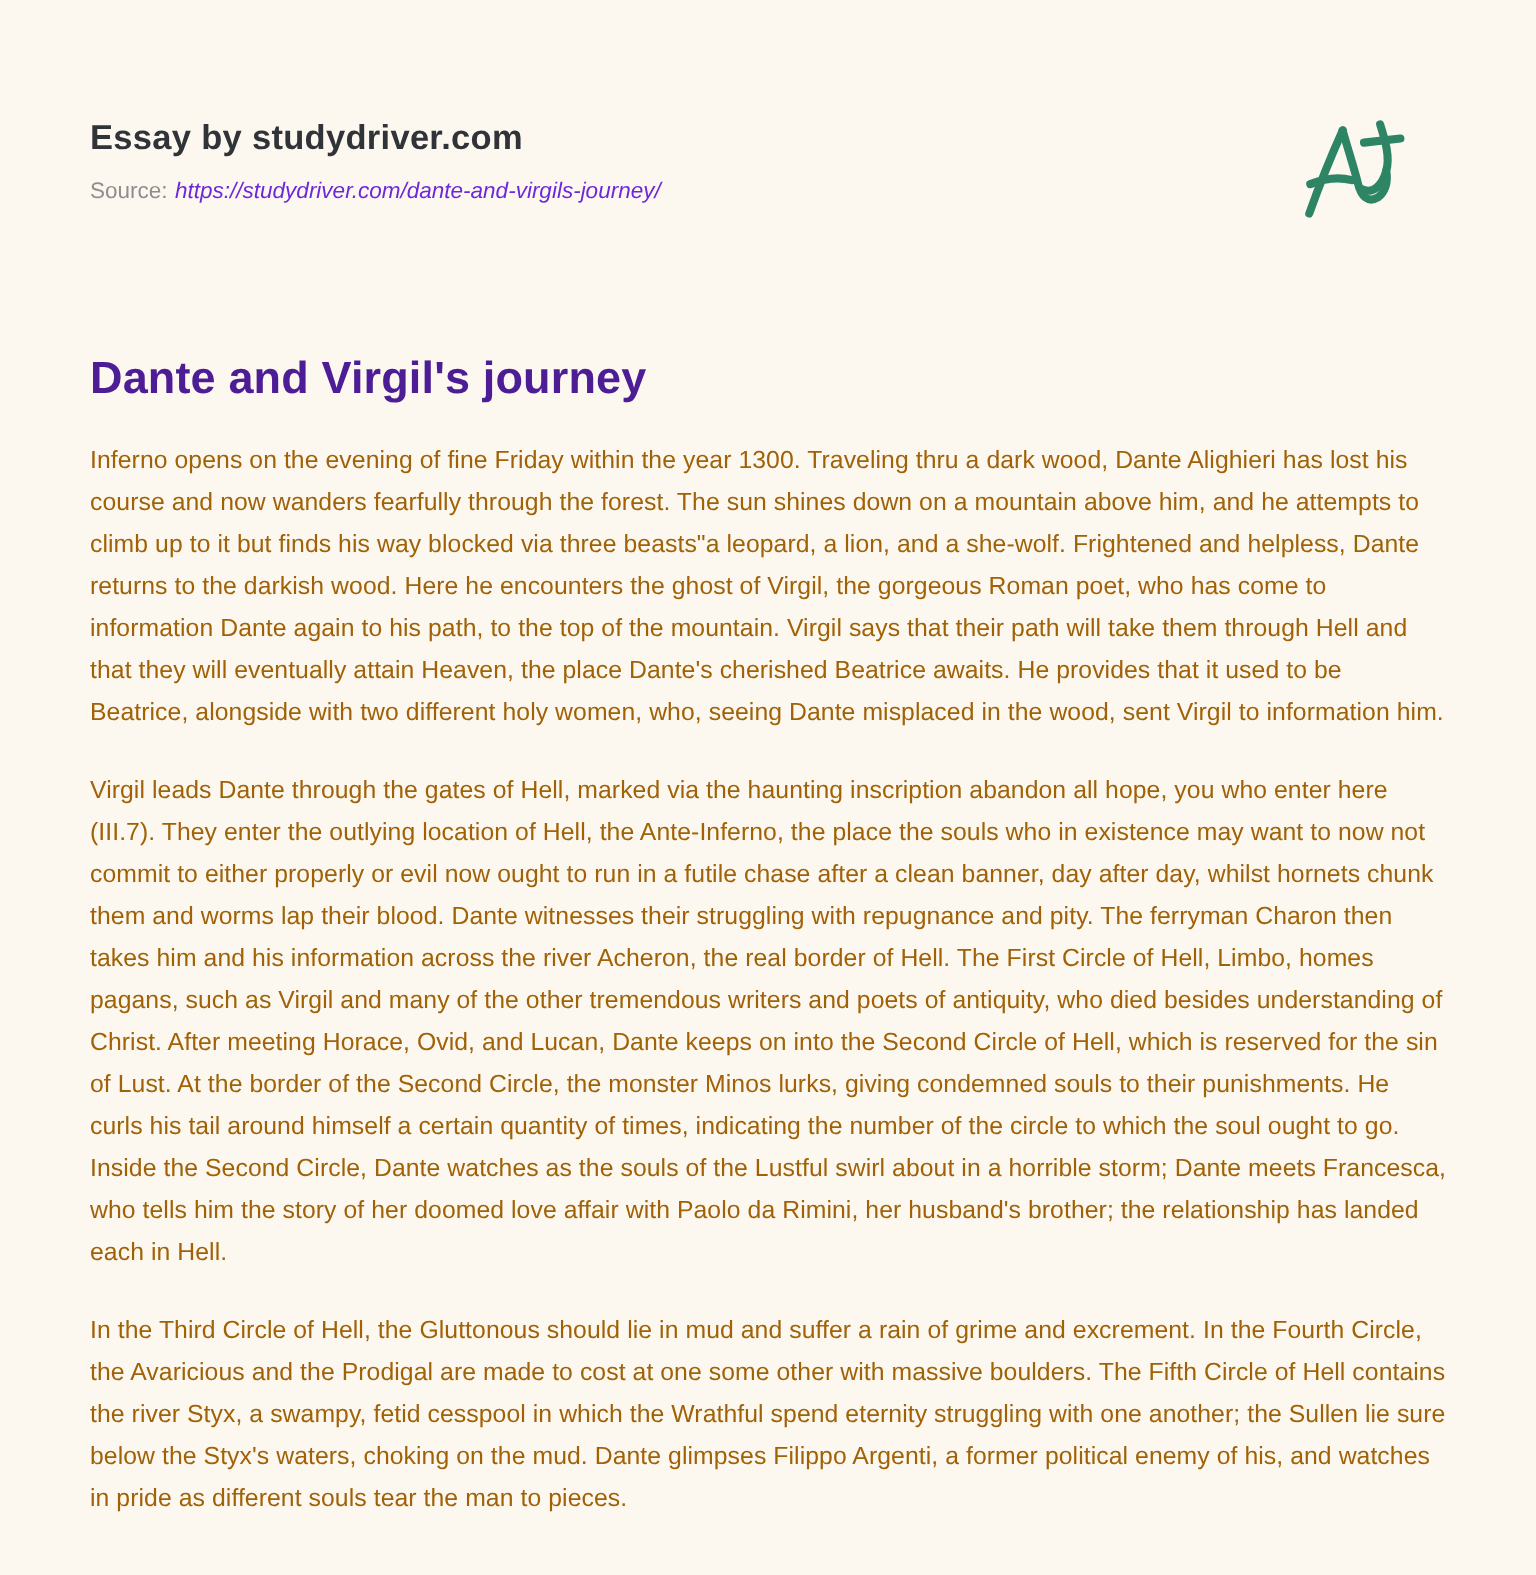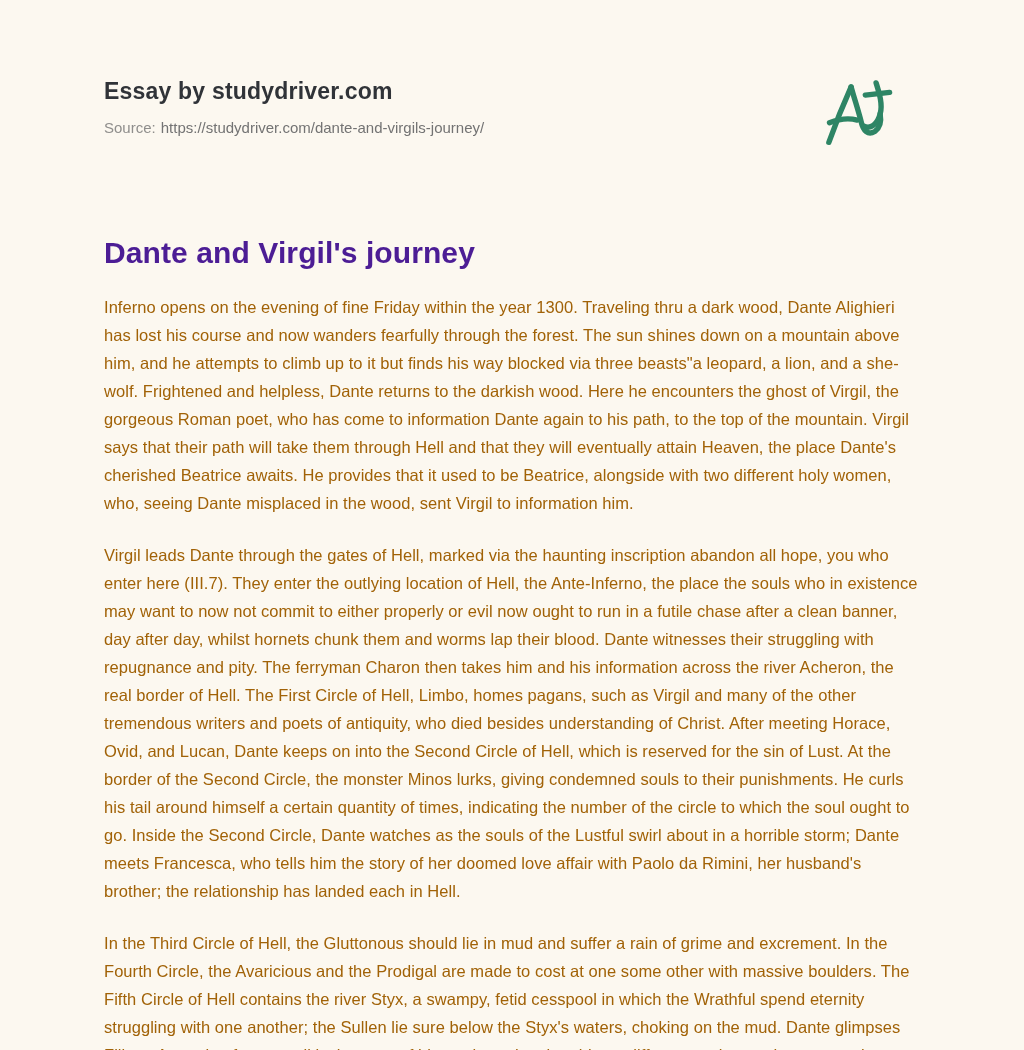--- a/index.html
+++ b/index.html
@@ -9,43 +9,44 @@
     overflow: hidden;
   }
   body {
     background: #fcf8f0;
     font-family: "Liberation Sans", "DejaVu Sans", sans-serif;
   }
   .page {
     position: relative;
     width: 1024px;
     height: 1050px;
-    padding: 0 104px;
+    padding: 0 60px;
   }
   .header {
     position: relative;
     padding-top: 78px;
   }
   .byline {
     font-size: 23px;
     font-weight: 700;
     color: #303338;
     letter-spacing: 0.2px;
   }
   .source-row {
     margin-top: 14px;
     font-size: 15px;
   }
   .source-label {
     color: #8f8e8c;
     margin-right: 5px;
   }
   .source-link {
-    color: #737373;
+    color: #6d28d9;
     text-decoration: none;
+    font-style: italic;
   }
   .logo {
     position: absolute;
     top: 62px;
     right: -2px;
     width: 108px;
     height: 108px;
   }
   .logo svg { width: 100%; height: 100%; }
   .title {

